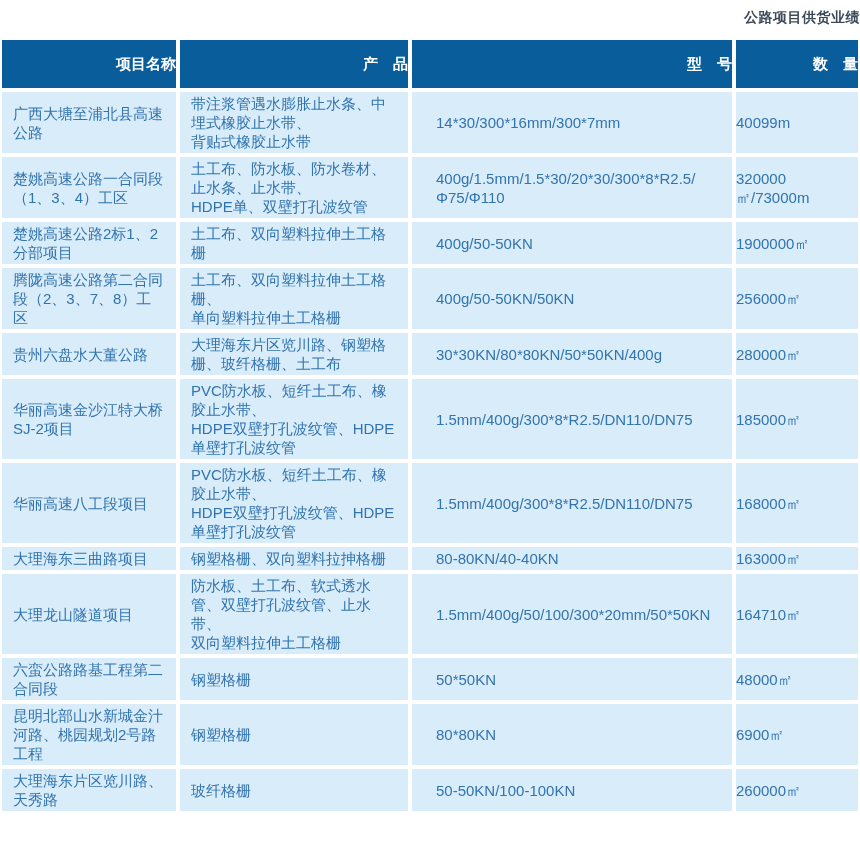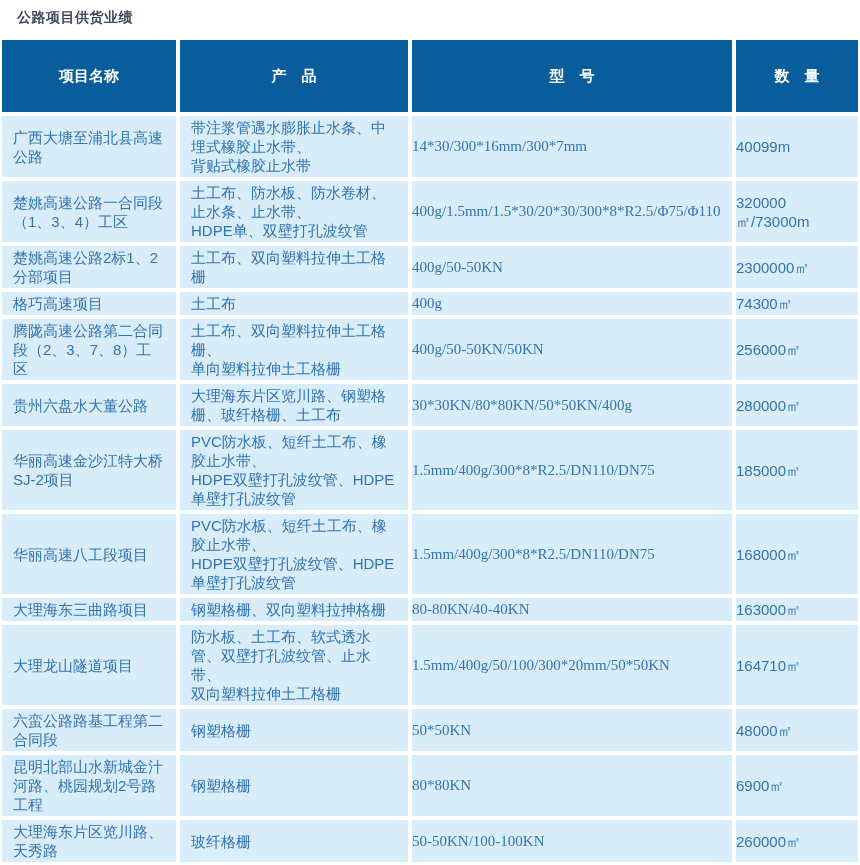--- a/index.html
+++ b/index.html
@@ -4,22 +4,22 @@
 <style>
   html, body {
     margin: 0;
     padding: 0;
     background: #ffffff;
     width: 860px;
     font-family: "Liberation Sans", "DejaVu Sans", sans-serif;
   }
   .page { width: 860px; overflow: hidden; }
   .title {
-    margin: 9px 0 9px 17px;
-    text-align: left;
+    margin: 9px 0 9px 0;
+    text-align: right;
     font-size: 14px;
     font-weight: bold;
     color: var(--title-text, #3c4a5a);
     letter-spacing: 0.5px;
   }
   table.perf-table {
     border-collapse: separate;
     border-spacing: 4px;
     table-layout: fixed;
     width: 864px;
@@ -27,35 +27,35 @@
   }
   col.c1 { width: 174px; }
   col.c2 { width: 228px; }
   col.c3 { width: 320px; }
   col.c4 { width: 122px; }
   th {
     background: var(--header-bg, #0a5d9b);
     color: var(--header-text, #ffffff);
     font-size: 15px;
     font-weight: bold;
-    height: 40px;
-    padding: 16px;
-    text-align: center;
+    height: 48px;
+    padding: 0;
+    text-align: right;
   }
   td {
     background: var(--cell-bg, #d9ecfa);
     color: var(--cell-text, #3274ae);
     font-size: 15px;
     line-height: 19px;
     padding: 2px 11px;
     vertical-align: middle;
     overflow-wrap: break-word;
   }
   td.c-product { white-space: pre-line; margin-left: 36px; }
-  td.c-model { padding-left: 0; font-family: Liberation Serif, serif; }
+  td.c-model { padding-left: 24px; }
   td.c-qty { padding-left: 0; }
 </style>
 </head>
 <body>
 
 <div class="page">
   <div class="title">公路项目供货业绩</div>
 
   <table class="perf-table">
     <colgroup>
@@ -86,29 +86,23 @@
     <td class="c-product">土工布、防水板、防水卷材、止水条、止水带、
 HDPE单、双壁打孔波纹管</td>
     <td class="c-model">400g/1.5mm/1.5*30/20*30/300*8*R2.5/Φ75/Φ110</td>
     <td class="c-qty">320000㎡/73000m</td>
   </tr>
 
   <tr>
     <td class="c-name">楚姚高速公路2标1、2分部项目</td>
     <td class="c-product">土工布、双向塑料拉伸土工格栅</td>
     <td class="c-model">400g/50-50KN</td>
-    <td class="c-qty">2300000㎡</td>
+    <td class="c-qty">1900000㎡</td>
   </tr>
 
-  <tr>
-    <td class="c-name">格巧高速项目</td>
-    <td class="c-product">土工布</td>
-    <td class="c-model">400g</td>
-    <td class="c-qty">74300㎡</td>
-  </tr>
 
   <tr>
     <td class="c-name">腾陇高速公路第二合同段（2、3、7、8）工区</td>
     <td class="c-product">土工布、双向塑料拉伸土工格栅、
 单向塑料拉伸土工格栅</td>
     <td class="c-model">400g/50-50KN/50KN</td>
     <td class="c-qty">256000㎡</td>
   </tr>
 
   <tr>

